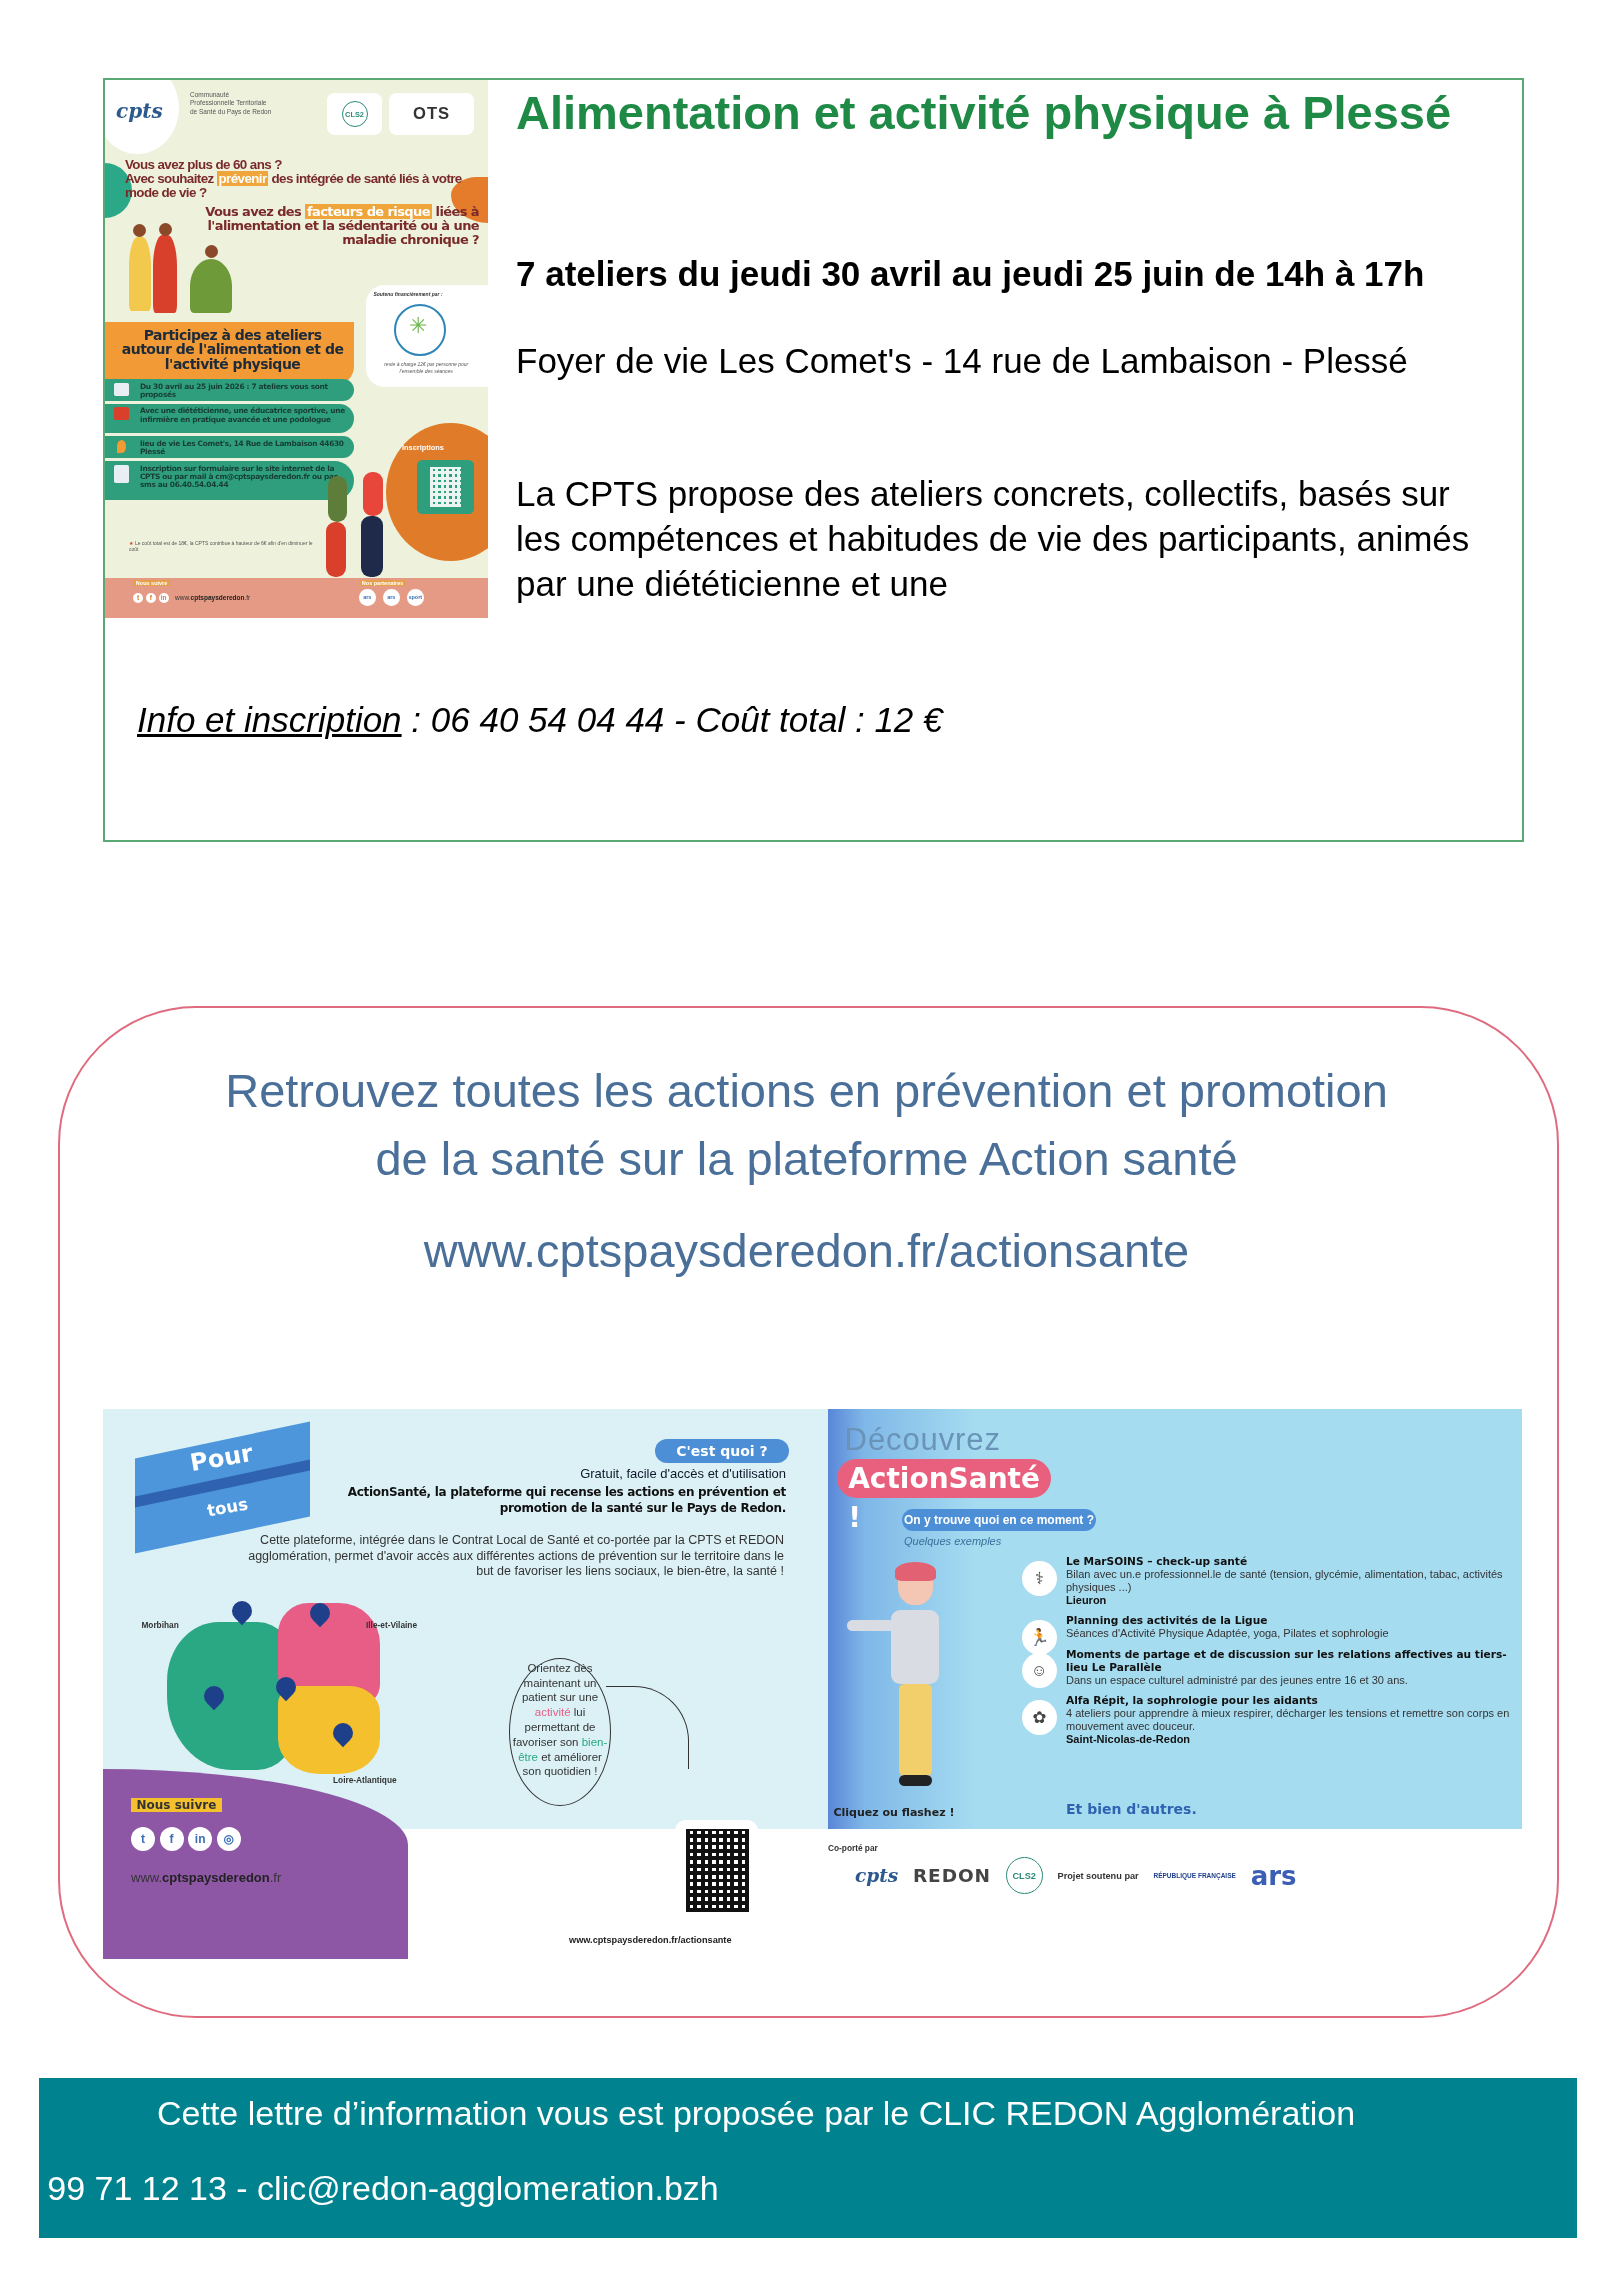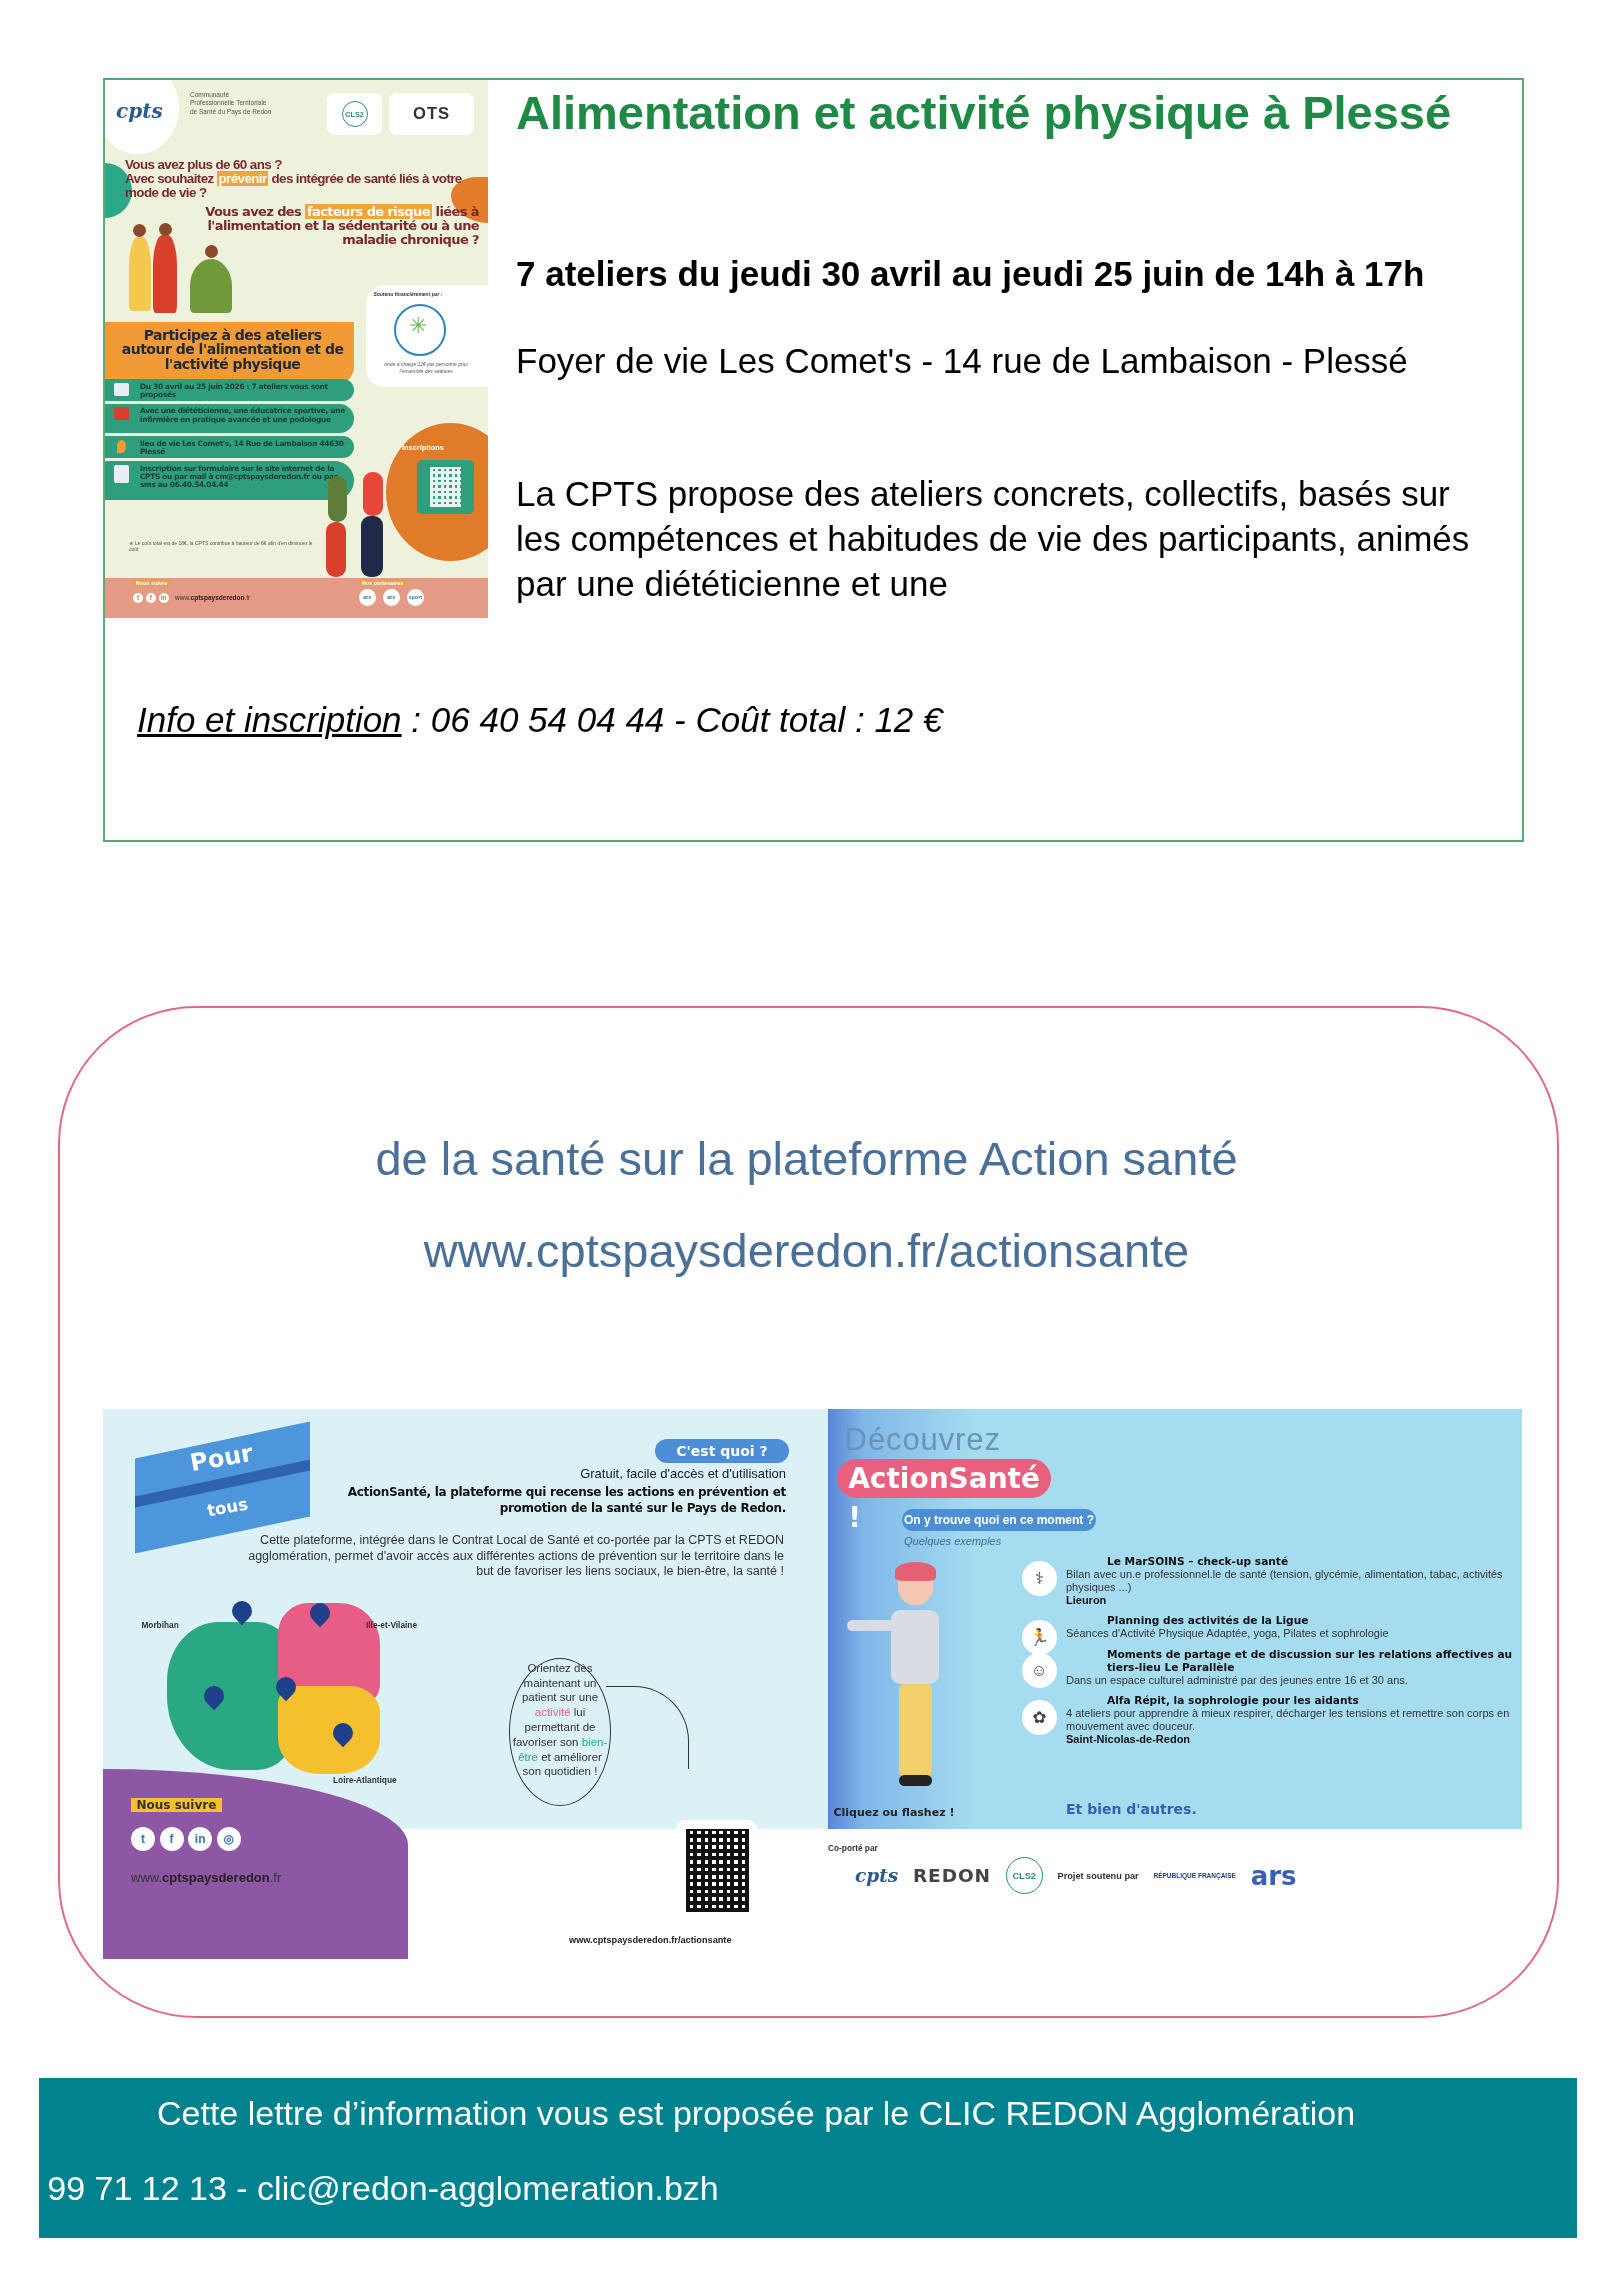--- a/index.html
+++ b/index.html
@@ -269,21 +269,21 @@
   .ch-arm { position: absolute; left: 0; top: 54px; width: 48px; height: 11px; background: #d9dde3; border-radius: 5.5px; }
   .ch-legs { position: absolute; left: 52px; top: 118px; width: 33px; height: 92px; background: #f2cf6a; border-radius: 5.5px; }
   .ch-shoe { position: absolute; left: 52px; top: 209px; width: 33px; height: 11px; background: #222; border-radius: 5.5px; }
   .cliquez { position: absolute; left: 5.5px; top: 397px; font-weight: bold; font-size: 11px; color: #222; font-family: "DejaVu Sans", sans-serif; }
   .examples { position: absolute; left: 194px; top: 146px; width: 498px; }
   .example { position: relative; padding-left: 44px; margin-bottom: 7.4px; font-size: 11px; line-height: 13px; color: #333; }
   .example .ex-icon {
     position: absolute; left: 0; top: 5.5px; width: 35px; height: 35px; background: #fff; border-radius: 50%;
     text-align: center; line-height: 35px; font-size: 16.6px; color: #444;
   }
-  .example .ex-title { font-weight: bold; color: #111; font-family: "DejaVu Sans", sans-serif; font-size: 10.6px; margin-left: 41px; }
+  .example .ex-title { font-weight: bold; color: #111; font-family: "DejaVu Sans", sans-serif; font-size: 10.6px; }
   .example .ex-place { font-weight: bold; color: #111; }
   .et-bien { position: absolute; left: 238px; top: 392px; font-family: "DejaVu Sans", sans-serif; font-weight: bold; font-size: 14px; color: #2f63b1; }
   .co-porte { position: absolute; left: 725px; top: 434px; font-size: 8.3px; font-weight: bold; color: #333; }
   .logo-row { position: absolute; left: 752px; top: 448px; display: flex; gap: 14.8px; align-items: center; }
   .logo-row .lg { font-size: 18.5px; font-weight: bold; }
   .lg-cpts { font-family: "DejaVu Serif", serif; font-style: italic; color: #2d5a8c; }
   .lg-redon { font-family: "DejaVu Sans", sans-serif; color: #444; letter-spacing: 0.9px; }
   .lg-cls { width: 37px; height: 37px; border: 1.8px solid #2c8a7a; border-radius: 50%; font-size: 9.2px !important; color: #2c8a7a; display: flex; align-items: center; justify-content: center; }
   .lg-soutenu { font-size: 9.2px !important; color: #333; }
   .lg-rf { font-size: 6.5px !important; color: #1e3f8a; line-height: 7.4px; }
@@ -392,21 +392,21 @@
   <p class="event-dates">7 ateliers du jeudi 30 avril au jeudi 25 juin de 14h à 17h</p>
   <p class="event-venue">Foyer de vie Les Comet's - 14 rue de Lambaison - Plessé</p>
   <p class="event-desc-indent">La CPTS propose des ateliers concrets, collectifs, basés sur les compétences et habitudes de vie des participants, animés par une diététicienne et une</p>
   <p class="event-info">
     <span class="link">Info et inscription</span><span> : 06 40 54 04 44 - Coût total : 12 €</span>
   </p>
 </section>
 
 <div class="action-box"></div>
 <p class="action-headline">
-  <br>
+  <span>Retrouvez toutes les actions en prévention et promotion</span><br>
   <span>de la santé sur la plateforme Action santé</span>
 </p>
 <p class="action-url">www.cptspaysderedon.fr/actionsante</p>
 
 <div class="banner">
   <div class="banner-left">
     <div class="ribbon">
       <div class="ribbon-1"></div>
       <div class="ribbon-fold"></div>
       <div class="ribbon-2"></div>

